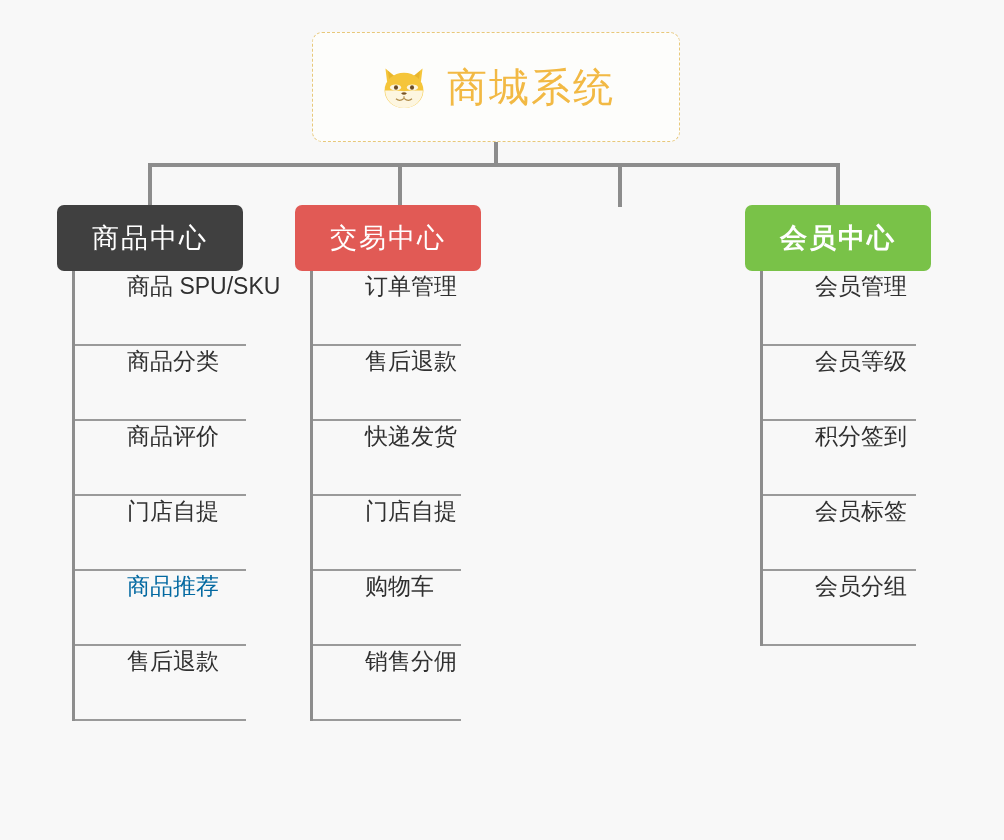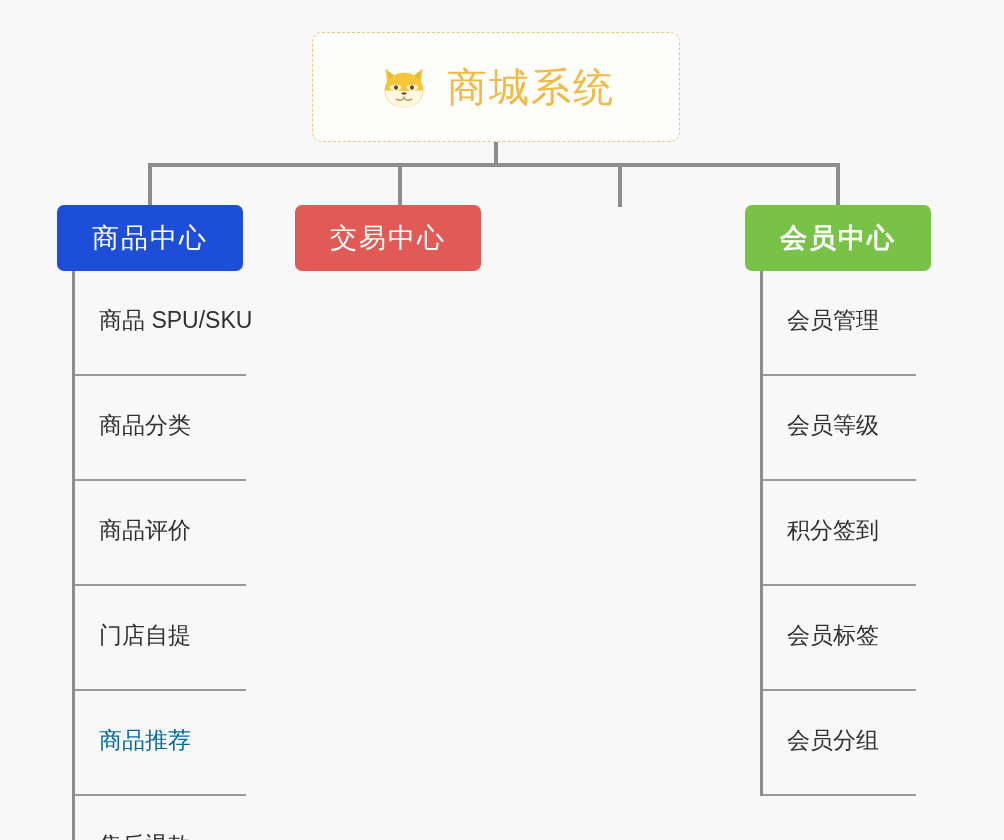--- a/index.html
+++ b/index.html
@@ -77,25 +77,25 @@
   }
 
   .leaf-list {
     position: relative;
     margin-top: 0;
     border-left: 3px solid #8d8d8d;
     box-sizing: border-box;
   }
   .leaf-item {
     position: relative;
-    height: 105px;
+    height: 75px;
     box-sizing: border-box;
     display: flex;
-    align-items: center;
-    padding-left: 24px;
+    align-items: flex-start;
+    padding-left: 52px;
     padding-bottom: 6px;
     font-size: 23px;
     color: #303030;
     white-space: nowrap;
   }
   .leaf-item::after {
     content: "";
     position: absolute;
     left: 0;
     bottom: 0;
@@ -130,21 +130,21 @@
   </div>
 
   <div class="conn conn-v" style="left: 494px; top: 142px; height: 23px; background: rgb(141, 141, 141);" data-name="connector-root-stem"></div>
   <div class="conn conn-h" style="left: 150px; top: 163px; width: 690px; background: rgb(141, 141, 141);" data-name="connector-horizontal-bus"></div>
   <div class="conn conn-v" style="left: 148px; top: 163px; height: 44px; background: rgb(141, 141, 141);" data-name="connector-drop-product-center"></div>
   <div class="conn conn-v" style="left: 398px; top: 163px; height: 44px; background: rgb(141, 141, 141);" data-name="connector-drop-trade-center"></div>
   <div class="conn conn-v" style="left: 618px; top: 163px; height: 44px; background: rgb(141, 141, 141);" data-name="connector-drop-marketing-center"></div>
   <div class="conn conn-v" style="left: 836px; top: 163px; height: 44px; background: rgb(141, 141, 141);" data-name="connector-drop-member-center"></div>
 
   <div class="column" style="left:57px; width:186px;" data-name="branch-product-center">
-    <div class="cat-box" data-name="category-box-product-center" style="background: #1d4ed8;">
+    <div class="cat-box" data-name="category-box-product-center" style="background: #404040;">
       <span data-name="category-label">商品中心</span>
     </div>
     <div class="leaf-list" style="margin-left: 15px; width: 171px; border-left-color: rgb(141, 141, 141);" data-name="leaf-list-product-center">
       <div class="leaf-item" data-name="leaf-item" style="color: rgb(48, 48, 48);">
           <span data-name="leaf-label">商品 SPU/SKU</span>
         </div>
       <div class="leaf-item" data-name="leaf-item" style="color: rgb(48, 48, 48);">
           <span data-name="leaf-label">商品分类</span>
         </div>
       <div class="leaf-item" data-name="leaf-item" style="color: rgb(48, 48, 48);">
@@ -159,20 +159,40 @@
       <div class="leaf-item" data-name="leaf-item" style="color: rgb(48, 48, 48);">
           <span data-name="leaf-label">售后退款</span>
         </div>
     </div>
   </div>
 
   <div class="column" style="left:295px; width:186px;" data-name="branch-trade-center">
     <div class="cat-box" data-name="category-box-trade-center" style="background: rgb(225, 90, 85);">
       <span data-name="category-label">交易中心</span>
     </div>
+    <div class="leaf-list" style="margin-left: 15px; width: 148px; border-left-color: rgb(141, 141, 141);" data-name="leaf-list-trade-center">
+      <div class="leaf-item" data-name="leaf-item" style="color: rgb(48, 48, 48);">
+          <span data-name="leaf-label">订单管理</span>
+        </div>
+      <div class="leaf-item" data-name="leaf-item" style="color: rgb(48, 48, 48);">
+          <span data-name="leaf-label">售后退款</span>
+        </div>
+      <div class="leaf-item" data-name="leaf-item" style="color: rgb(48, 48, 48);">
+          <span data-name="leaf-label">快递发货</span>
+        </div>
+      <div class="leaf-item" data-name="leaf-item" style="color: rgb(48, 48, 48);">
+          <span data-name="leaf-label">门店自提</span>
+        </div>
+      <div class="leaf-item" data-name="leaf-item" style="color: rgb(48, 48, 48);">
+          <span data-name="leaf-label">购物车</span>
+        </div>
+      <div class="leaf-item" data-name="leaf-item" style="color: rgb(48, 48, 48);">
+          <span data-name="leaf-label">销售分佣</span>
+        </div>
+    </div>
   </div>
 
 
   <div class="column" style="left:745px; width:186px;" data-name="branch-member-center">
     <div class="cat-box" data-name="category-box-member-center" style="background: rgb(121, 194, 72); font-weight: bold;">
       <span data-name="category-label">会员中心</span>
     </div>
     <div class="leaf-list" style="margin-left: 15px; width: 153px; border-left-color: rgb(141, 141, 141);" data-name="leaf-list-member-center">
       <div class="leaf-item" data-name="leaf-item" style="color: rgb(48, 48, 48);">
           <span data-name="leaf-label">会员管理</span>

